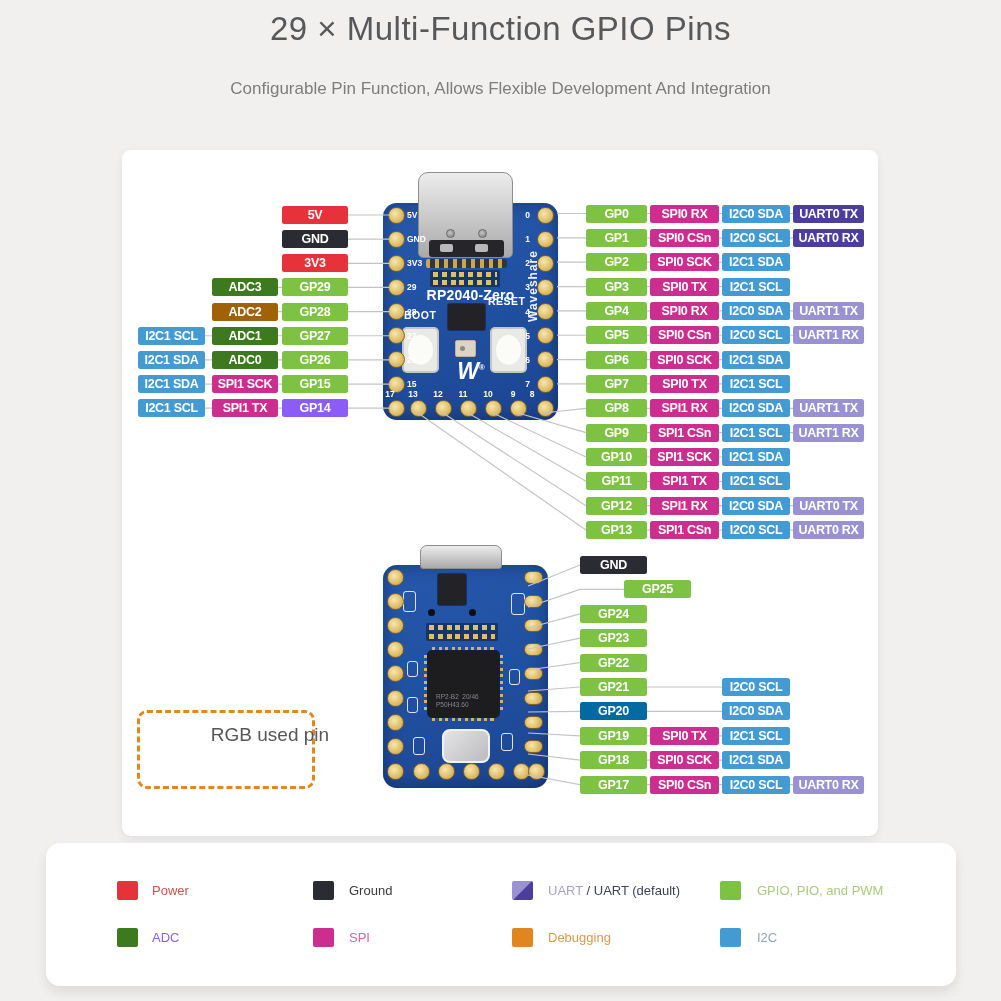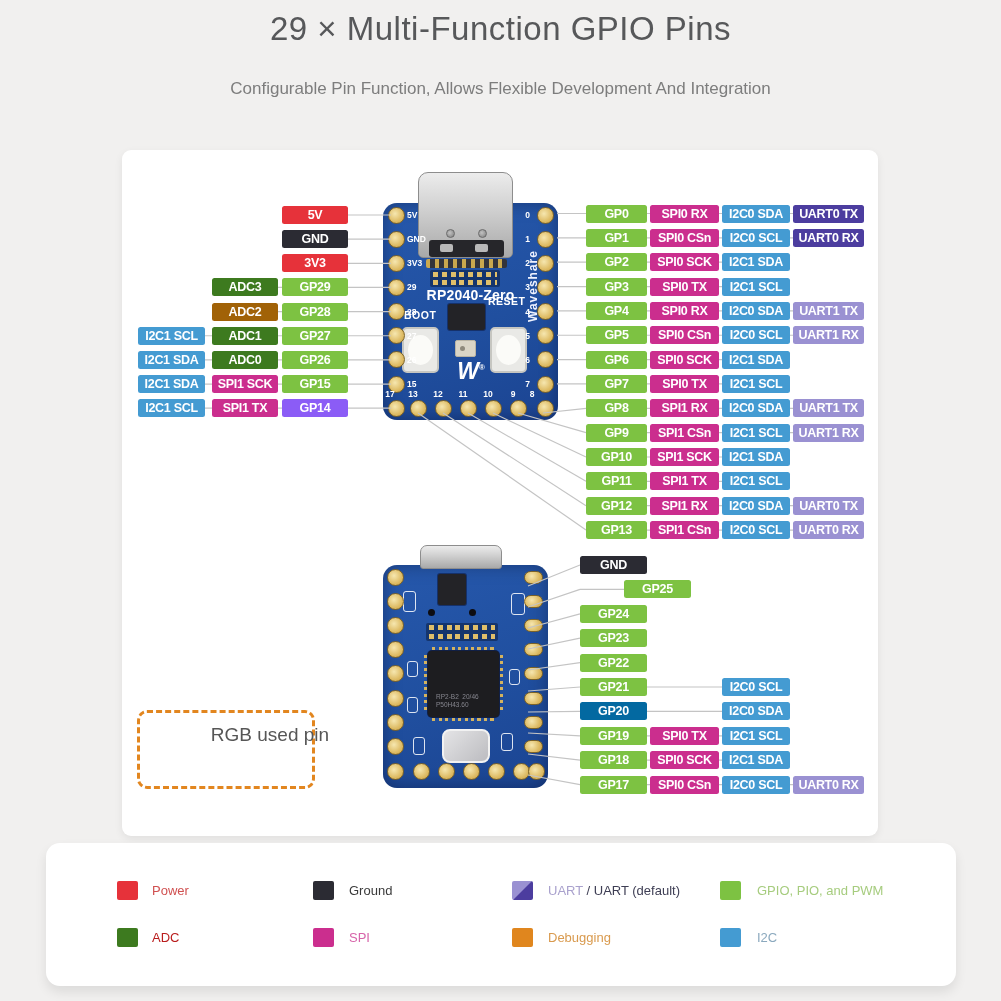--- a/index.html
+++ b/index.html
@@ -373,19 +373,19 @@
 
 <div class="swatch" style="left: 117px; top: 881px; background: rgb(230, 50, 58);"></div>
 <div class="legend-label" style="left: 152px; top: 883px;"><span style="color: rgb(208, 80, 80);">Power</span></div>
 <div class="swatch" style="left: 313px; top: 881px; background: rgb(43, 43, 51);"></div>
 <div class="legend-label" style="left: 349px; top: 883px;"><span style="color: rgb(58, 58, 58);">Ground</span></div>
 <div class="swatch" style="left: 512px; top: 881px; background: linear-gradient(135deg, rgb(154, 145, 210) 49%, rgb(76, 61, 159) 51%);"></div>
 <div class="legend-label" style="left: 548px; top: 883px;"><span style="color: rgb(169, 161, 205);">UART </span><span style="color: rgb(62, 62, 84); font-weight: normal;">/ UART (default)</span></div>
 <div class="swatch" style="left: 720px; top: 881px; background: rgb(125, 194, 66);"></div>
 <div class="legend-label" style="left: 757px; top: 883px;"><span style="color: rgb(166, 204, 126);">GPIO, PIO, and PWM</span></div>
 <div class="swatch" style="left: 117px; top: 928px; background: rgb(61, 122, 31);"></div>
-<div class="legend-label" style="left: 152px; top: 930px;"><span style="color: #b91c1c;">ADC</span></div>
+<div class="legend-label" style="left: 152px; top: 930px;"><span style="color: #8b5cf6;">ADC</span></div>
 <div class="swatch" style="left: 313px; top: 928px; background: rgb(203, 46, 142);"></div>
 <div class="legend-label" style="left: 349px; top: 930px;"><span style="color: rgb(215, 101, 170);">SPI</span></div>
 <div class="swatch" style="left: 512px; top: 928px; background: rgb(224, 134, 30);"></div>
 <div class="legend-label" style="left: 548px; top: 930px;"><span style="color: rgb(217, 154, 78);">Debugging</span></div>
 <div class="swatch" style="left: 720px; top: 928px; background: rgb(68, 155, 210);"></div>
 <div class="legend-label" style="left: 757px; top: 930px;"><span style="color: rgb(139, 169, 190);">I2C</span></div>
 
 </body></html>

